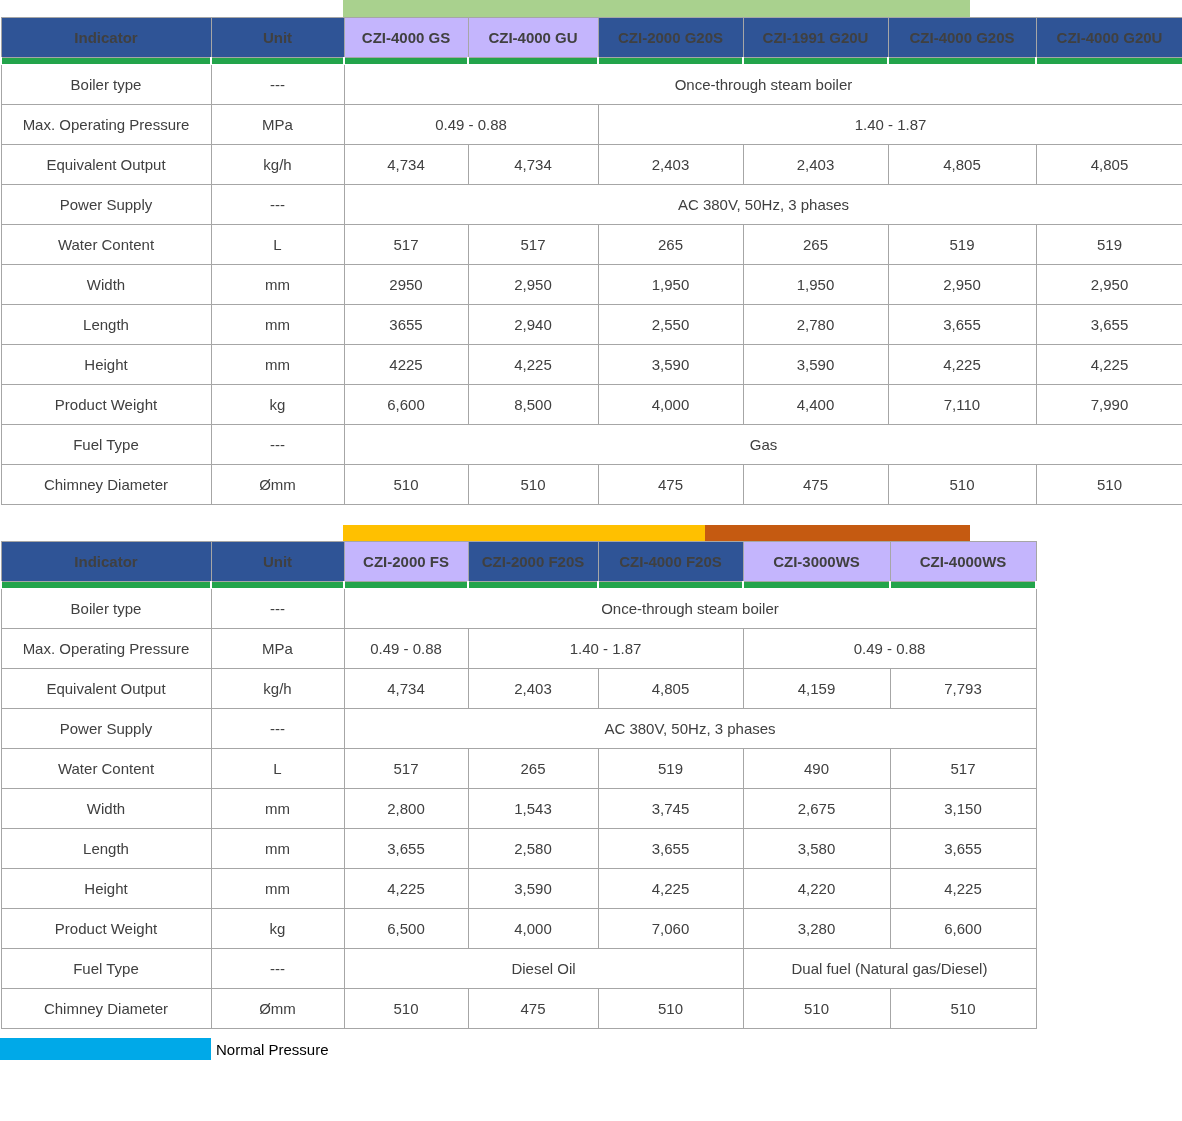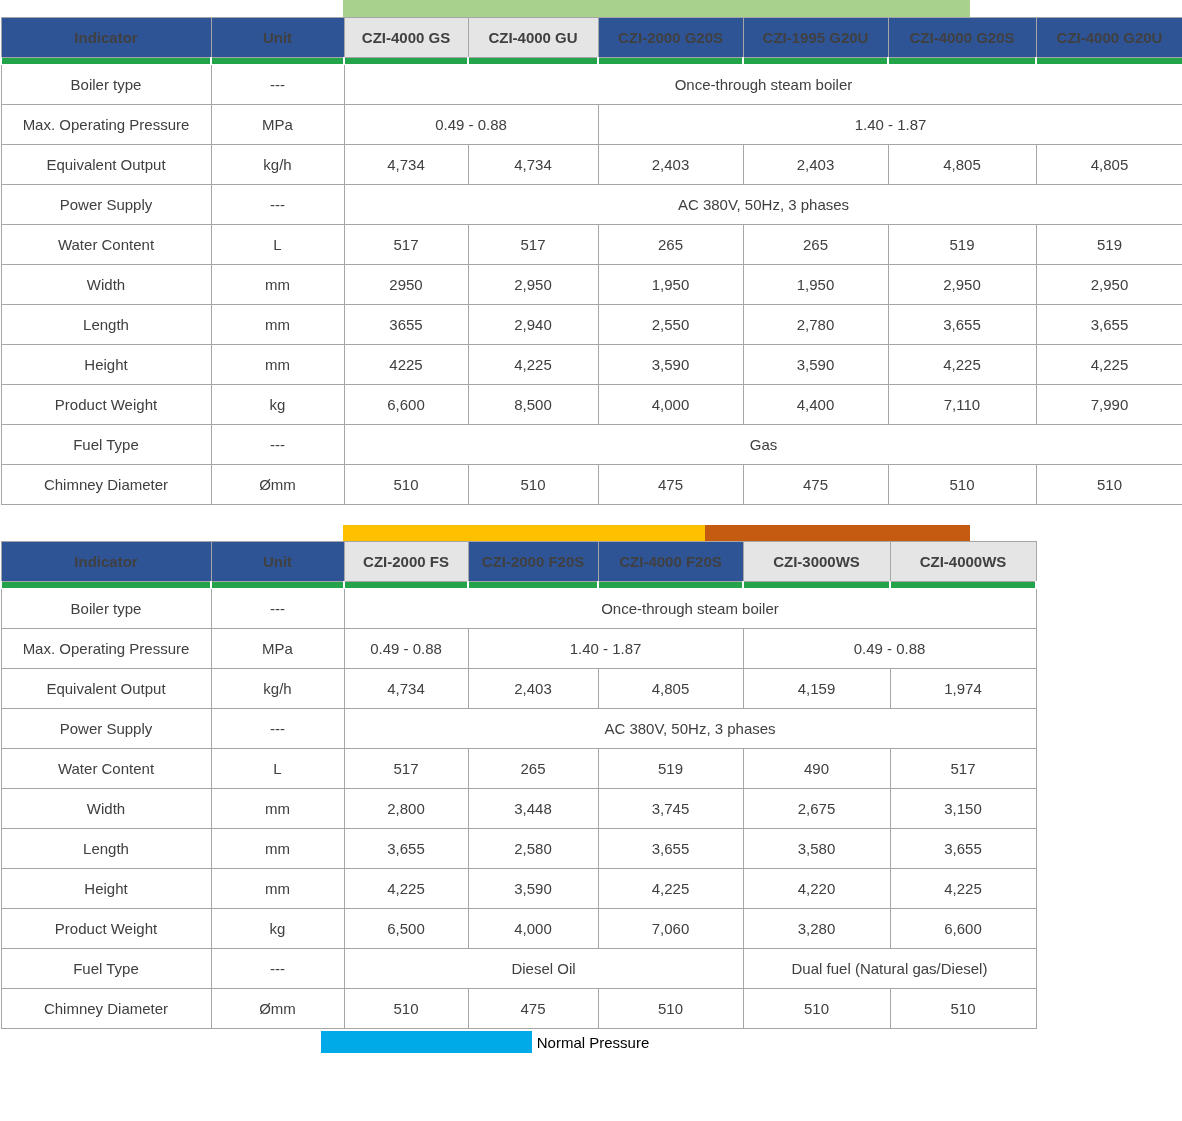--- a/index.html
+++ b/index.html
@@ -22,34 +22,34 @@
     text-align:center;
     vertical-align:middle;
     padding:0;
     height:39px;
     color:#404040;
     overflow:hidden;
     white-space:nowrap;
   }
   th.hdr{height:61px;font-weight:bold;color:#fff;font-size:15px;border:1px solid #bfbfbf;}
   th.hdr.dark{background:#2F5496;}
-  th.hdr.cyan{background:#e5e5e5;margin-top:8px;}
+  th.hdr.cyan{background:#c4b5fd;margin-top:8px;}
 
   tr.gbar td{
     height:6px;background:#23A44B;
     border-left:2px solid #fff;border-right:2px solid #fff;
     border-top:1px solid #A6A6A6;border-bottom:1px solid #fff;
   }
 
   td.lbl{text-align:left;padding-left:6px;font-weight:normal;color:#000;}
   td.unit{color:#404040;}
 
   .gap{height:20px;}
 
-  .legend{margin-top:2px;display:flex;align-items:center;justify-content:center;}
+  .legend{margin-top:9px;display:flex;align-items:center;}
   .legend .swatch{width:211px;height:22px;background:#00A9E8;margin-right:5px;flex:0 0 auto;}
   .legend .lg-label{font-size:15px;color:#000;}
 </style>
 </head>
 <body>
 
 <div class="wrap">
 
   <section>
     <div class="strip-row">
@@ -66,21 +66,21 @@
           <col style="width:148px">
           <col style="width:147px">
       </colgroup>
       <thead>
         <tr>
           <th class="hdr dark">Indicator</th>
           <th class="hdr dark">Unit</th>
           <th class="hdr cyan">CZI-4000 GS</th>
           <th class="hdr cyan">CZI-4000 GU</th>
           <th class="hdr dark">CZI-2000 G20S</th>
-          <th class="hdr dark">CZI-1995 G20U</th>
+          <th class="hdr dark">CZI-1991 G20U</th>
           <th class="hdr dark">CZI-4000 G20S</th>
           <th class="hdr dark">CZI-4000 G20U</th>
         </tr>
         <tr class="gbar">
           <td></td>
             <td></td>
           <td></td>
             <td></td>
           <td></td>
             <td></td>
@@ -234,41 +234,41 @@
           <td colspan="2">1.40 - 1.87</td>
           <td colspan="2">0.49 - 0.88</td>
         </tr>
         <tr>
           <td class="lbl">Equivalent Output</td>
           <td class="unit">kg/h</td>
           <td>4,734</td>
           <td>2,403</td>
           <td>4,805</td>
           <td>4,159</td>
-          <td>1,974</td>
+          <td>7,793</td>
         </tr>
         <tr>
           <td class="lbl">Power Supply</td>
           <td class="unit">---</td>
           <td colspan="5">AC 380V, 50Hz, 3 phases</td>
         </tr>
         <tr>
           <td class="lbl">Water Content</td>
           <td class="unit">L</td>
           <td>517</td>
           <td>265</td>
           <td>519</td>
           <td>490</td>
           <td>517</td>
         </tr>
         <tr>
           <td class="lbl">Width</td>
           <td class="unit">mm</td>
           <td>2,800</td>
-          <td>3,448</td>
+          <td>1,543</td>
           <td>3,745</td>
           <td>2,675</td>
           <td>3,150</td>
         </tr>
         <tr>
           <td class="lbl">Length</td>
           <td class="unit">mm</td>
           <td>3,655</td>
           <td>2,580</td>
           <td>3,655</td>

